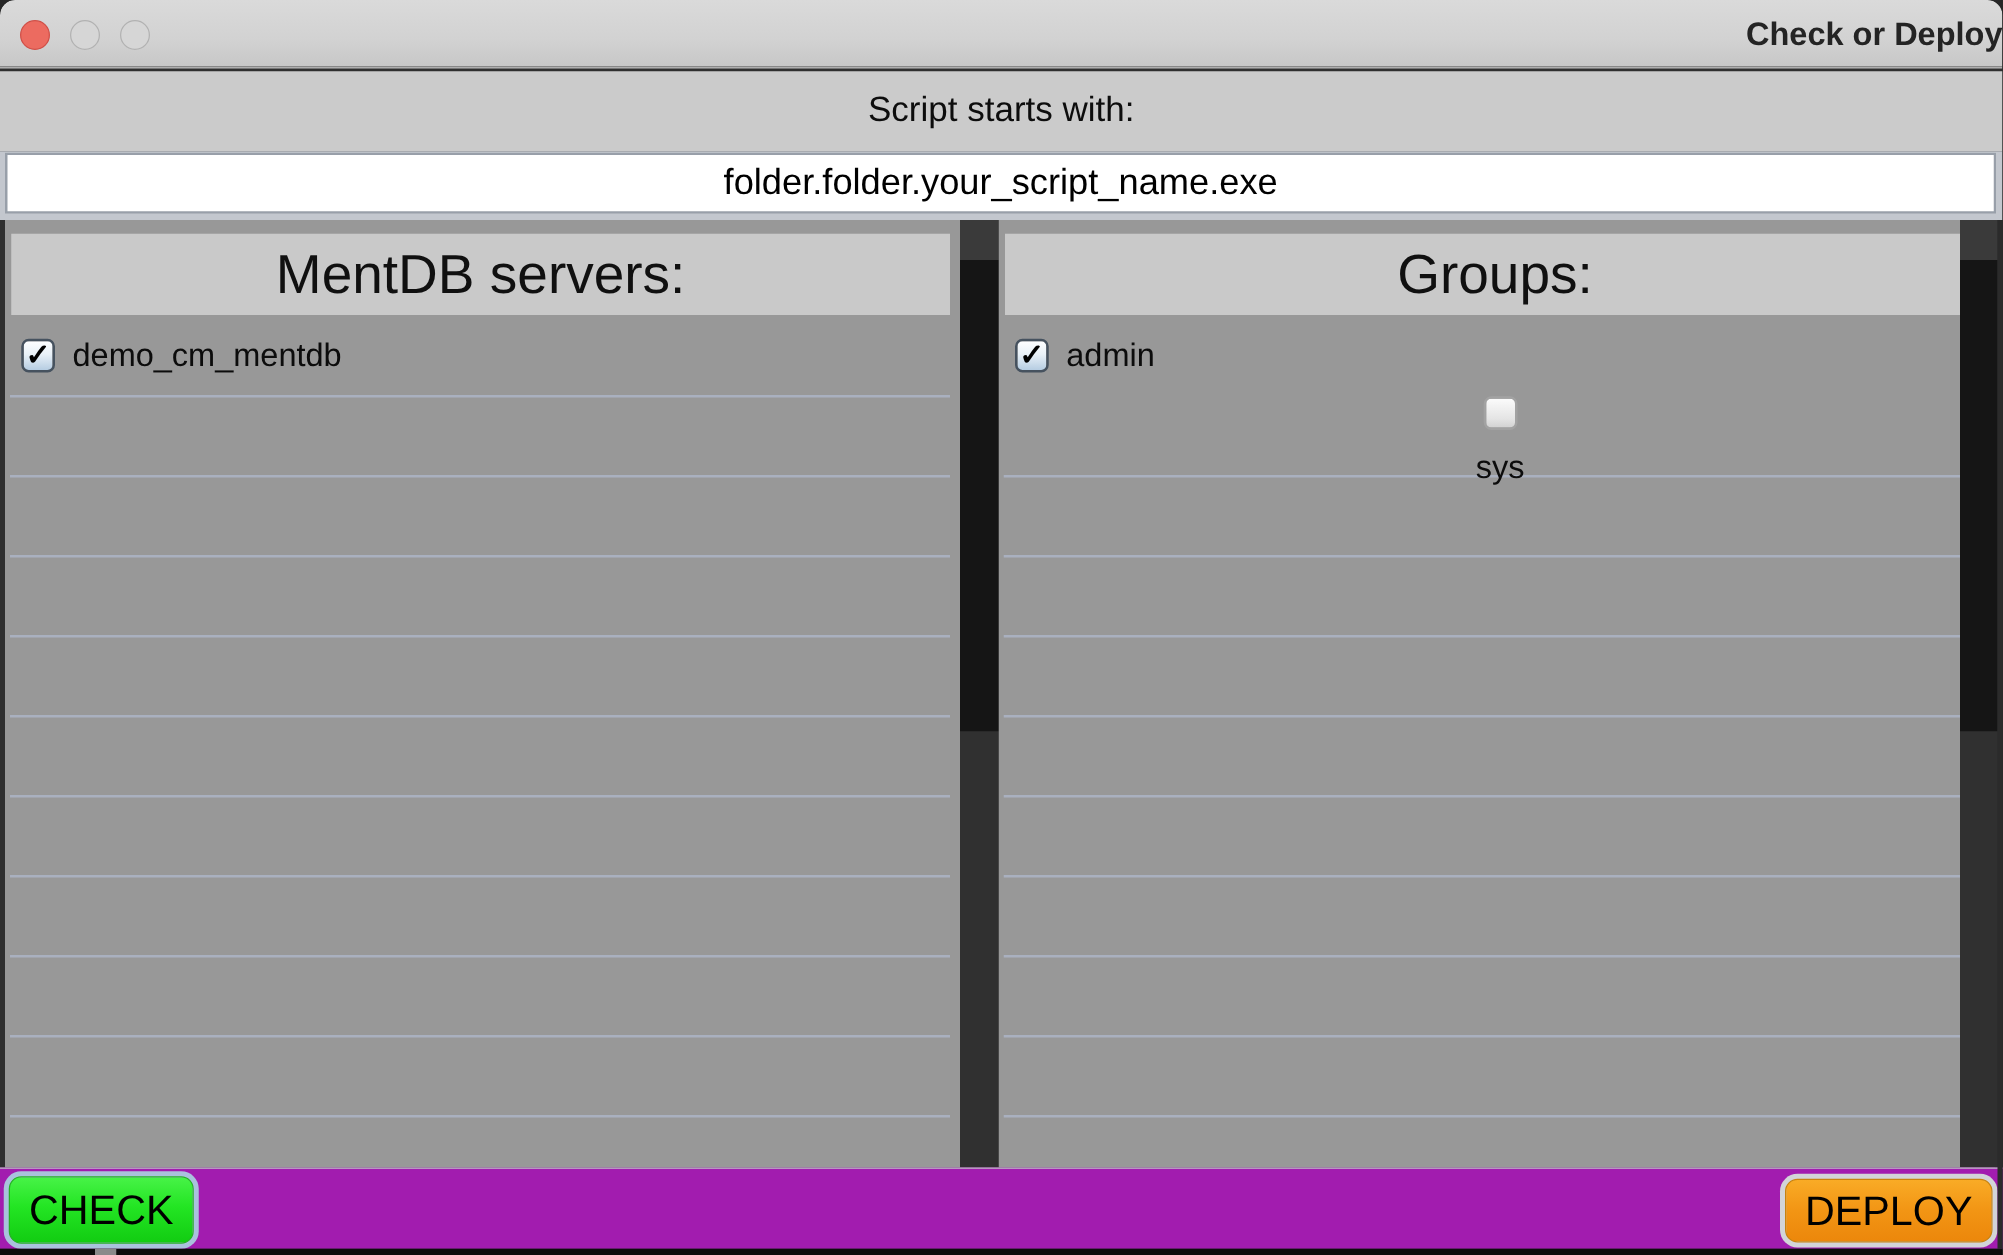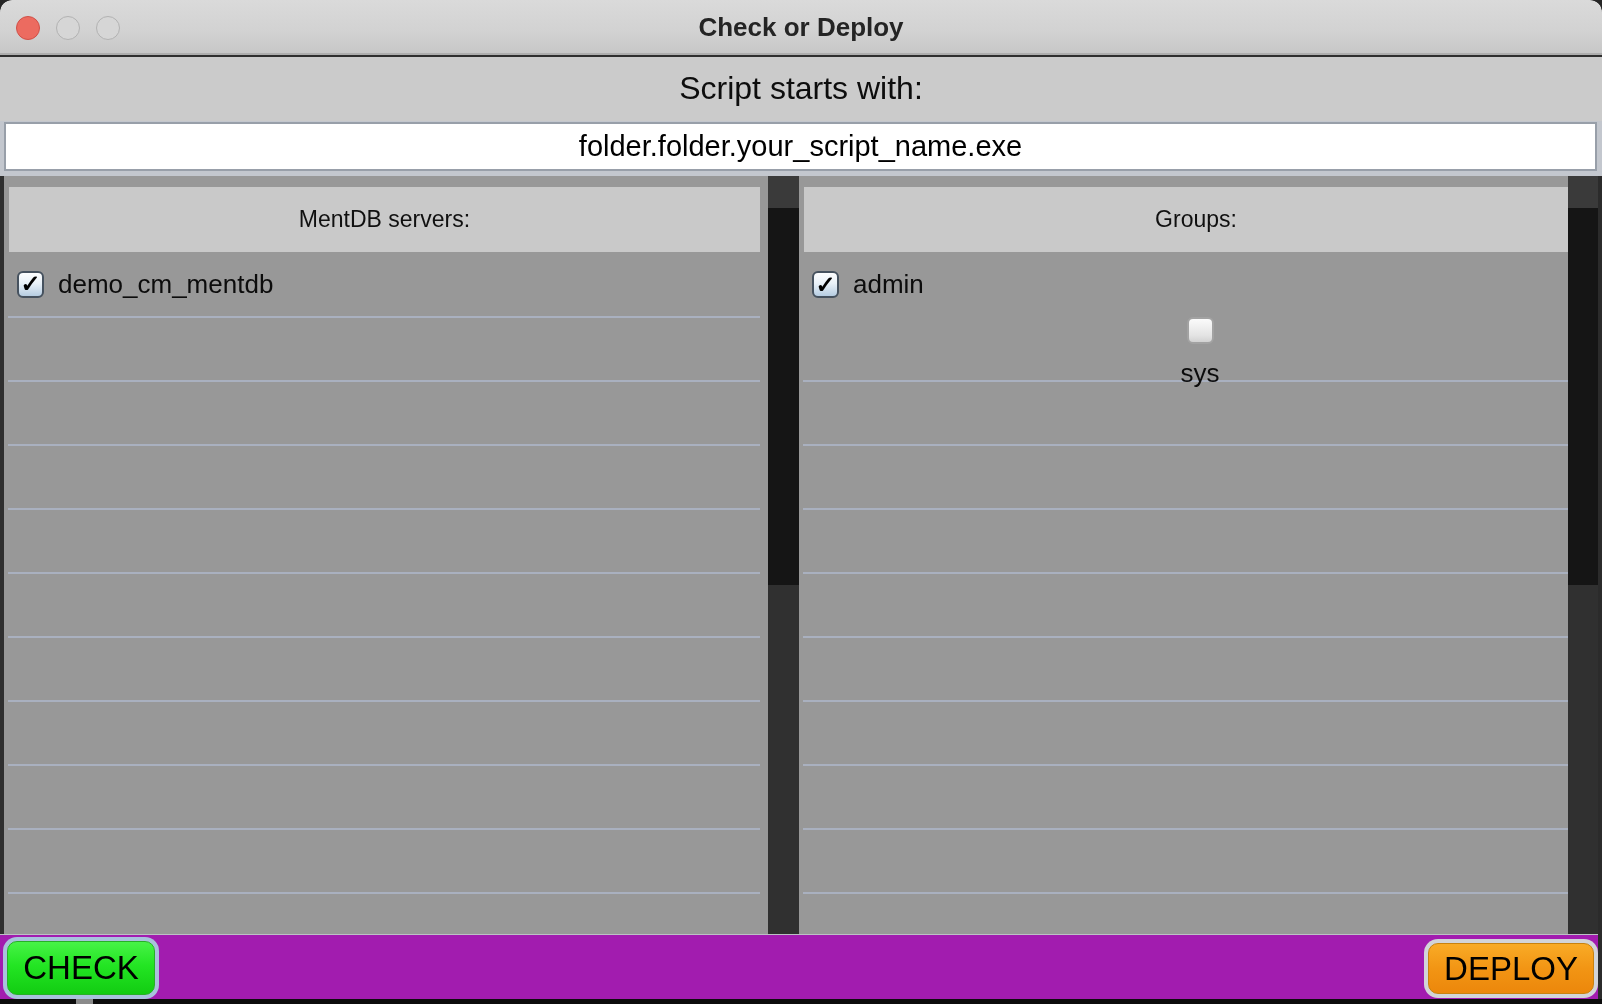--- a/index.html
+++ b/index.html
@@ -22,29 +22,29 @@
     background: linear-gradient(180deg, #dadada 0%, #d2d2d2 60%, #c7c7c7 100%);
     border-bottom: 2px solid #aeaeae;
     border-radius: 12px 12px 0 0;
   }
   .lights { position: absolute; left: 16px; top: 0; height: 55px; display: flex; align-items: center; gap: 16px; }
   .light { width: 24px; height: 24px; border-radius: 50%; display: inline-block; }
   .light.red  { background: #ec6b60; border: 1px solid #d05048; }
   .light.gray { background: #d6d6d6; border: 1px solid #b2b2b2; }
   .title {
     position: absolute; left: 0; top: 0; width: 100%; height: 55px;
-    line-height: 55px; text-align: center;
+    line-height: 55px; text-align: right;
     font-size: 26px; font-weight: bold; color: #242424;
   }
   
   .band {
     position: absolute; left: 0; top: 57px; width: 1602px; height: 64px;
     background: #cbcbcb;
     text-align: center; line-height: 62px;
-    font-size: 32px; color: #0d0d0d;
+    font-size: 28px; color: #0d0d0d;
   }
   
   .inputwrap {
     position: absolute; left: 0; top: 121px; width: 1602px; height: 55px;
     background: #c3c7ce; padding: 1px 5px 5px 4px;
   }
   .inputwrap input {
     width: 100%; height: 100%;
     border: 2px solid #989fa9;
     background: #ffffff;
@@ -58,21 +58,21 @@
     position: absolute; left: 0; top: 176px; width: 1602px; height: 758px;
     background: #2f2f2f;
   }
   .panel { position: absolute; top: 0; height: 758px; background: #989898; }
   .panel.servers { left: 4px;   width: 764px; }
   .panel.groups  { left: 799px; width: 797px; }
   .panel-header {
     margin: 11px 8px 0 5px; height: 65px;
     background: #c9c9c9;
     text-align: center; line-height: 65px;
-    font-size: 23px; color: #101010;
+    font-size: 44px; color: #101010;
   }
   .list { margin-top: 0; }
   .row {
     height: 64px;
     margin: 0 8px 0 4px;
     border-bottom: 2px solid #a9b0bf;
     display: flex; align-items: center; gap: 14px;
     padding-left: 9px;
   }
   .panel.servers .row:first-child { height: 66px; }

